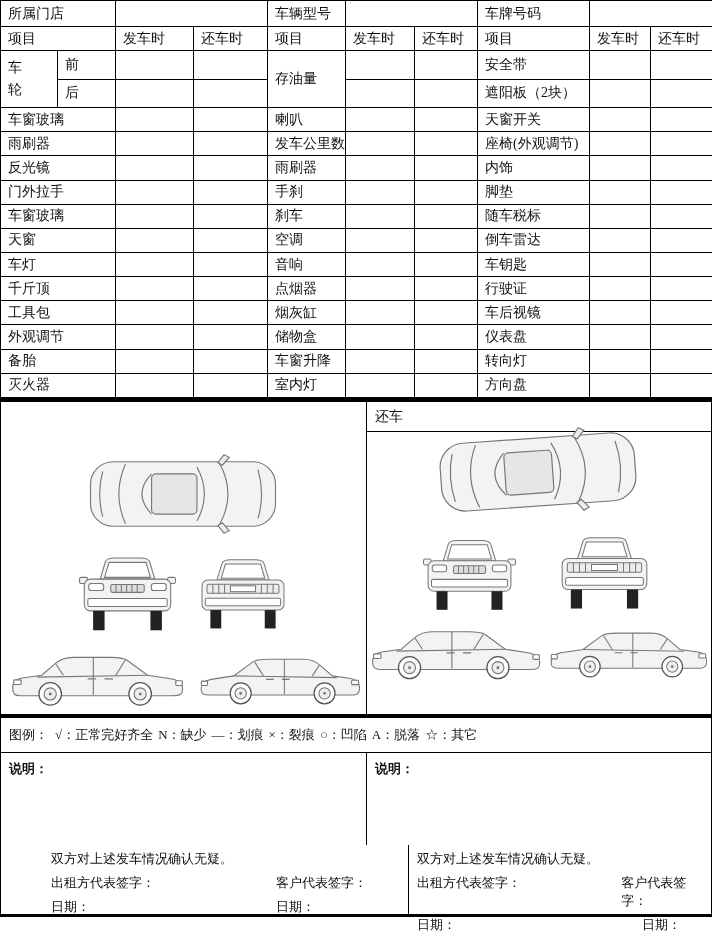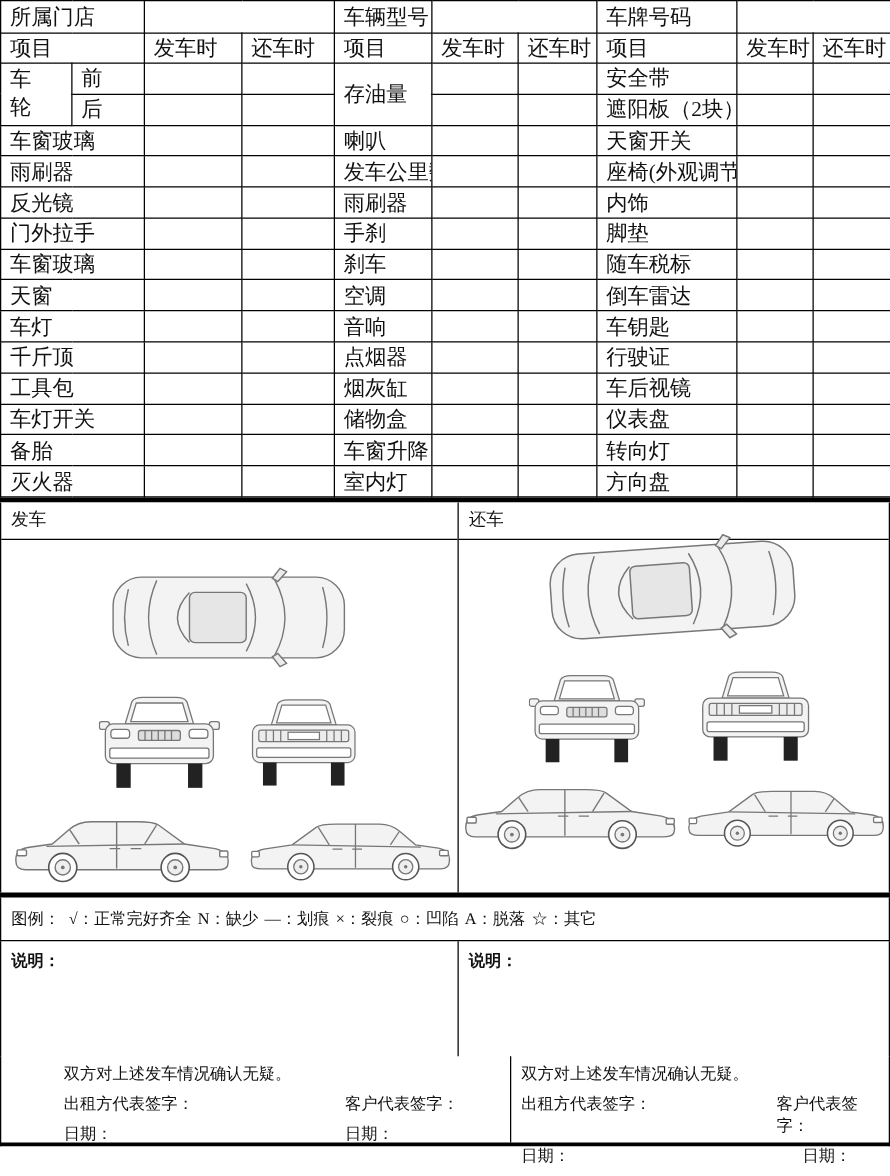--- a/index.html
+++ b/index.html
@@ -4,21 +4,21 @@
 <style>
   * { box-sizing: border-box; margin: 0; padding: 0; }
   html,body { background:#888; }
   .page {
     width: 712px; height: 941px; margin: 0 auto; background: #fff;
     position: relative; overflow: hidden; color: #111;
     font-family: "Liberation Serif", "DejaVu Serif", serif;
     font-size: 13px;
   }
   
-  table.grid { width: 712px; height: 398px; border-collapse: collapse; table-layout: fixed; font-size: 17px; }
+  table.grid { width: 712px; height: 398px; border-collapse: collapse; table-layout: fixed; font-size: 14px; }
   .grid td { border: 1px solid #000; padding: 0 0 0 7px; overflow: hidden; white-space: nowrap; vertical-align: middle; }
   .grid td.val { padding: 0; }
   tr.r-top { height: 26px; }
   tr.r-head { height: 24px; }
   .grid td.wheel { white-space: normal; word-break: break-all; padding-right: 27px; line-height: 22px; }
   
   .thick-sep { height: 4px; background: #000; }
   
   .car-section { display: flex; height: 312px; border-left: 1px solid #000; border-right: 1px solid #000; background:#fff; }
   .panel { position: relative; height: 100%; }
@@ -263,21 +263,21 @@
           <td></td>
           <td></td>
           <td class="item">烟灰缸</td>
           <td></td>
           <td></td>
           <td class="item">车后视镜</td>
           <td></td>
           <td></td>
         </tr>
         <tr>
-          <td class="item" colspan="2">车灯开关</td>
+          <td class="item" colspan="2">外观调节</td>
           <td></td>
           <td></td>
           <td class="item">储物盒</td>
           <td></td>
           <td></td>
           <td class="item">仪表盘</td>
           <td></td>
           <td></td>
         </tr>
         <tr>
@@ -302,21 +302,20 @@
           <td></td>
           <td></td>
         </tr>
       </tbody>
   </table>
 
   <div class="thick-sep"></div>
 
   <div class="car-section">
     <div class="panel panel-depart">
-      <div class="panel-header">发车</div>
       <svg class="car" style="left:86px;top:48px" width="192" height="88" viewBox="0 0 220 100">
           <use href="#car-top"></use>
         </svg>
       <svg class="car" style="left:78px;top:152px" width="97" height="82" viewBox="0 0 110 92">
           <use href="#car-front"></use>
         </svg>
       <svg class="car" style="left:196px;top:153px" width="92" height="80" viewBox="0 0 110 92">
           <use href="#car-rear"></use>
         </svg>
       <svg class="car" style="left:8px;top:246px" width="178" height="60" viewBox="0 0 190 64">

